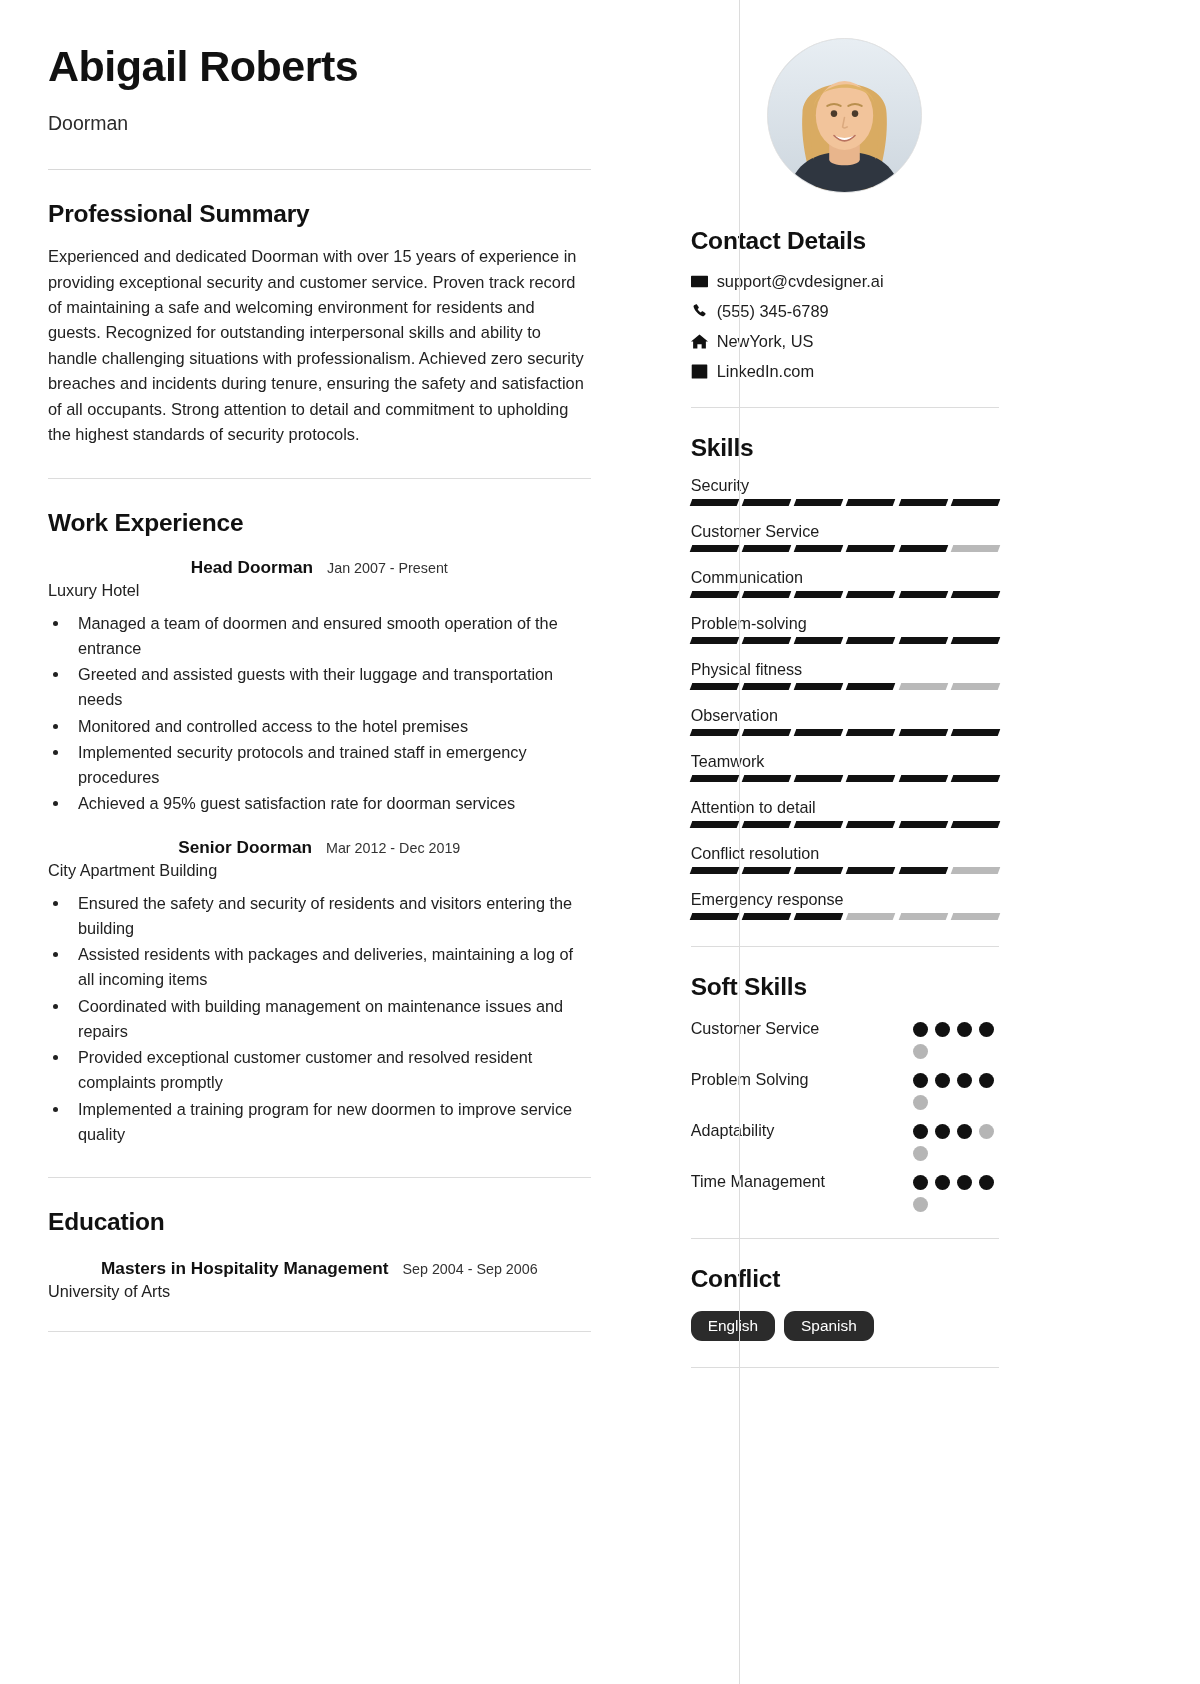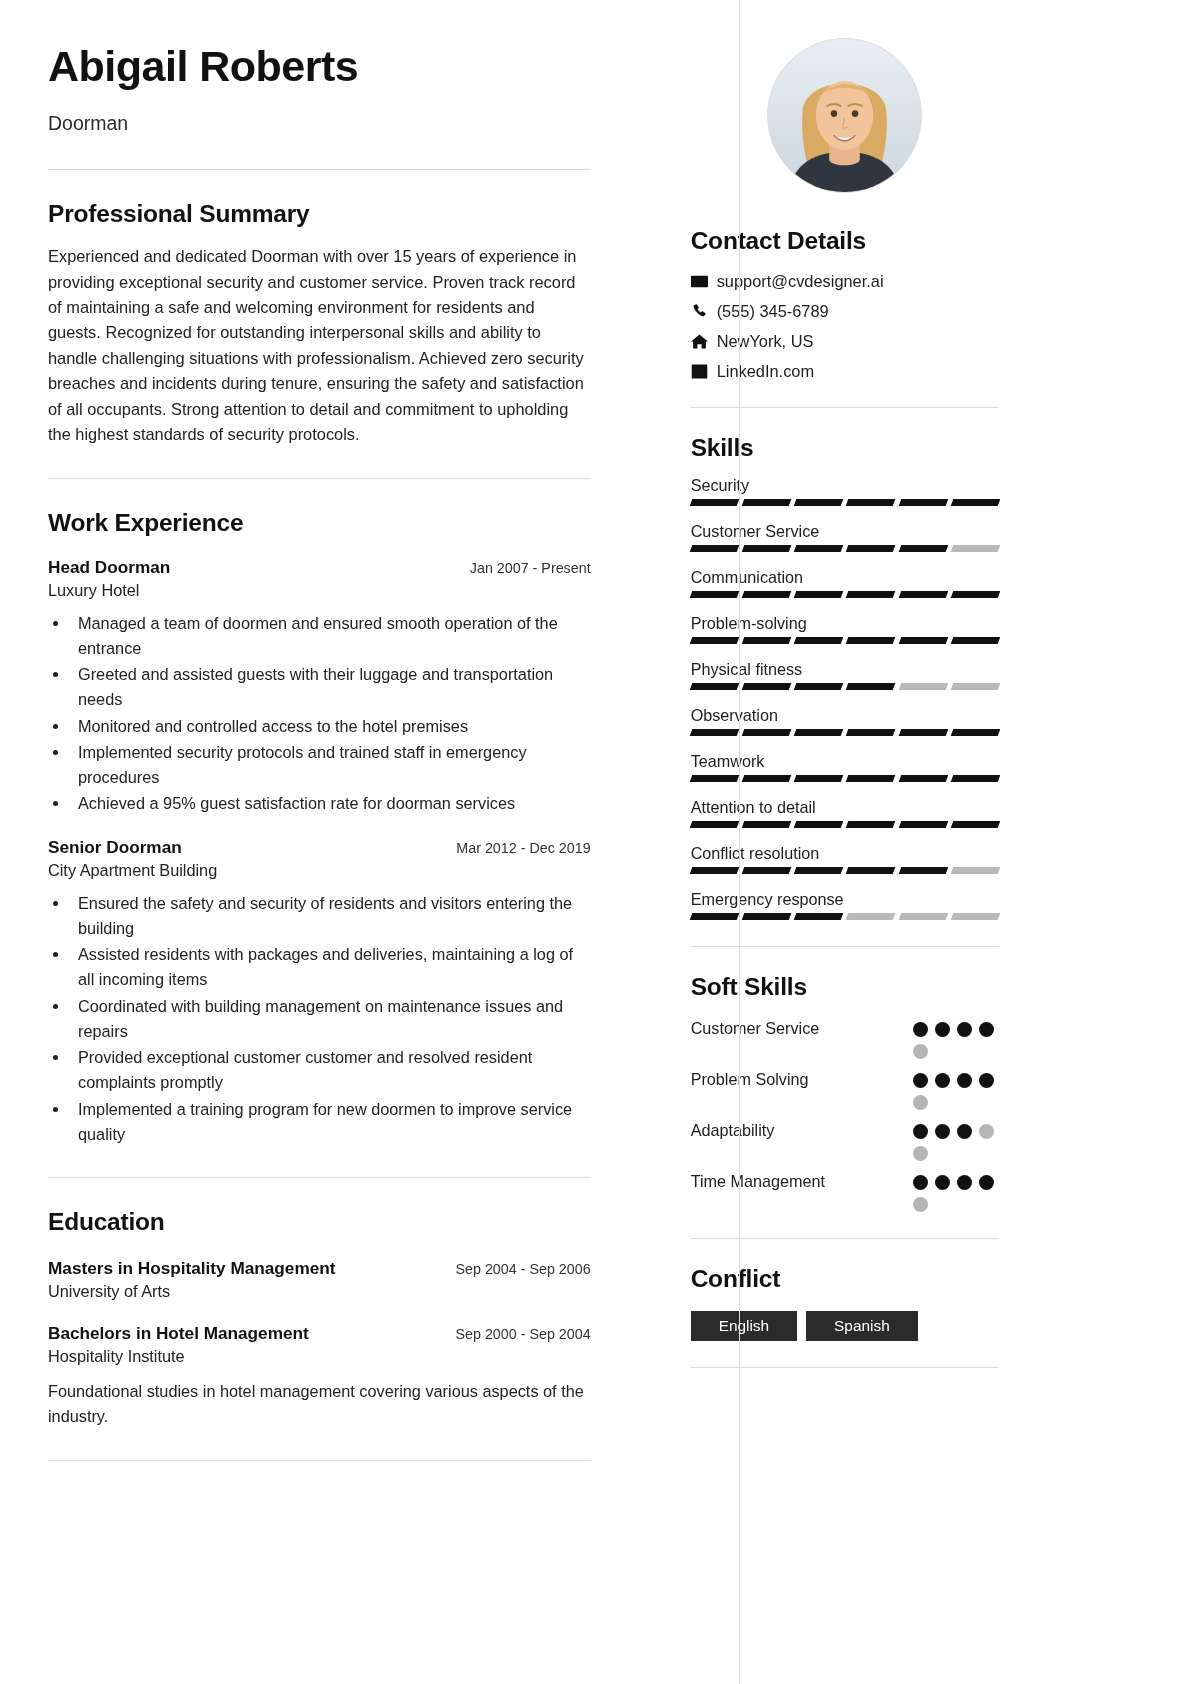--- a/index.html
+++ b/index.html
@@ -57,21 +57,21 @@
   .rule-mid {
     height: 1px;
     background: #dcdcdc;
     margin-top: 30px;
   }
 
   .entry { margin-top: 20px; }
   .entry-head {
     display: flex;
     align-items: baseline;
-    justify-content: space-between;
+    justify-content: center;
   }
   .entry-role {
     font-size: 17.2px;
     font-weight: bold;
     color: #111;
   }
   .entry-date {
     font-size: 14.3px;
     color: #333;
     white-space: nowrap;
@@ -217,22 +217,22 @@
   .lang-list {
     margin-top: 18px;
     display: flex;
     flex-wrap: wrap;
     gap: 9px;
   }
   .lang-tag {
     background: #2b2b2b;
     color: #fff;
     font-size: 15.4px;
-    padding: 6px 28px;
-    border-radius: 0;
+    padding: 6px 17px;
+    border-radius: 11px;
   }
 </style>
 </head>
 <body>
 
 <div class="page">
 
   <div class="left">
 
     <div>
@@ -289,28 +289,20 @@
       <div class="section-title">Education</div>
 
       <div class="edu-entry">
         <div class="entry-head">
           <div class="entry-role">Masters in Hospitality Management</div>
           <div class="entry-date">Sep 2004 - Sep 2006</div>
         </div>
         <div class="entry-org">University of Arts</div>
       </div>
 
-      <div class="edu-entry">
-        <div class="entry-head">
-          <div class="entry-role">Bachelors in Hotel Management</div>
-          <div class="entry-date">Sep 2000 - Sep 2004</div>
-        </div>
-        <div class="entry-org">Hospitality Institute</div>
-        <div class="edu-desc">Foundational studies in hotel management covering various aspects of the industry.</div>
-      </div>
     </div>
 
     <div class="rule-mid"></div>
   </div>
 
   <div class="vdivider"></div>
 
   <div class="right">
 
     <div class="avatar-wrap">

